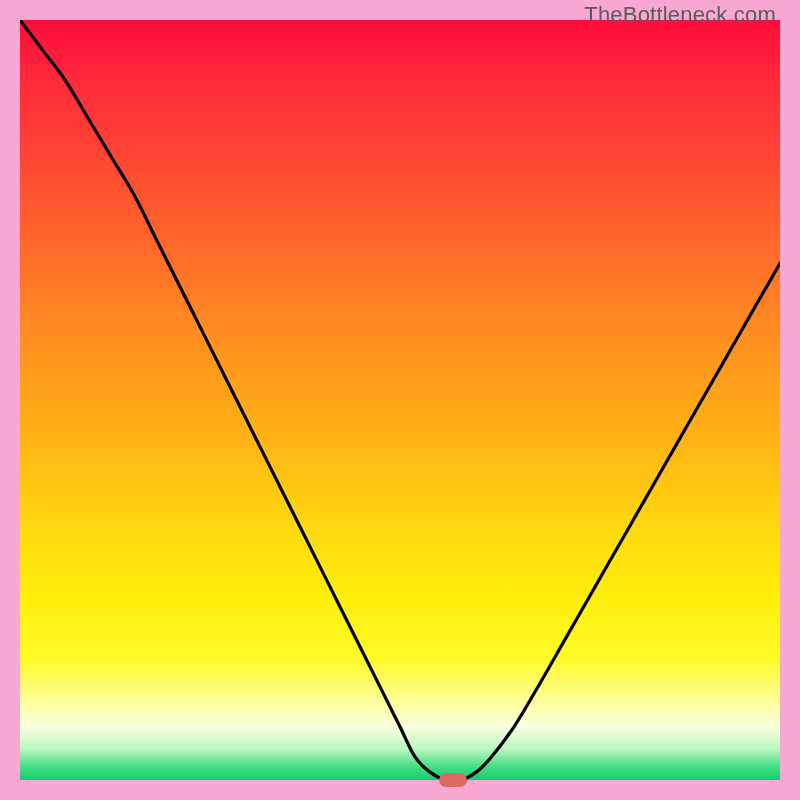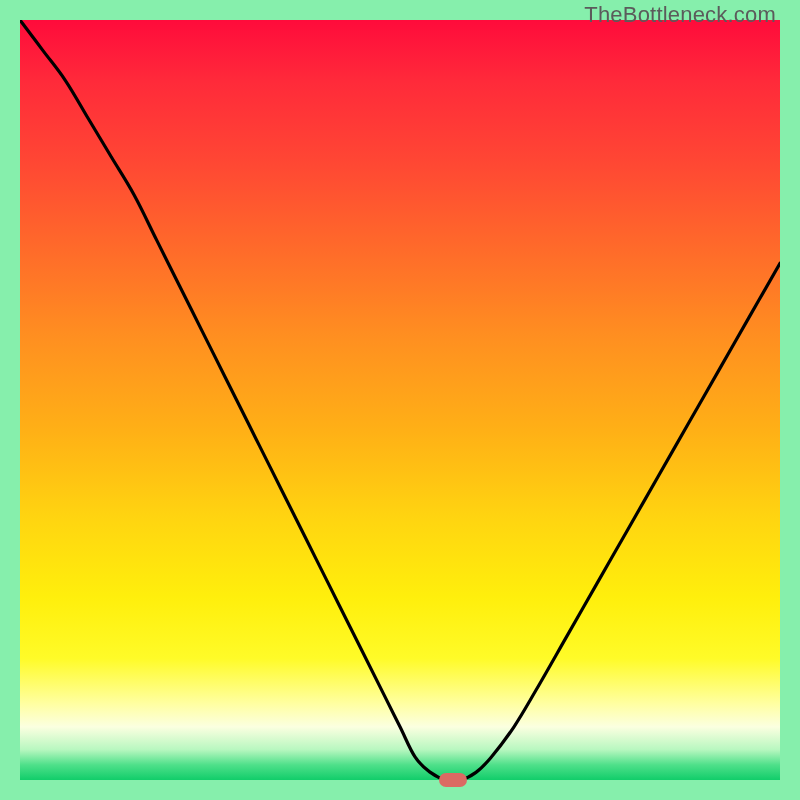--- a/index.html
+++ b/index.html
@@ -8,21 +8,21 @@
     width: 800px;
     height: 800px;
     overflow: hidden;
     background: #000;
     font-family: Arial, Helvetica, sans-serif;
   }
   .frame {
     position: relative;
     width: 800px;
     height: 800px;
-    background: #86efac;
+    background: #f9a8d4;
   }
   .plot-area {
     position: absolute;
     left: 20px;
     top: 20px;
     width: 760px;
     height: 760px;
     background: linear-gradient(
       to bottom,
       #ff0b3b 0%,

